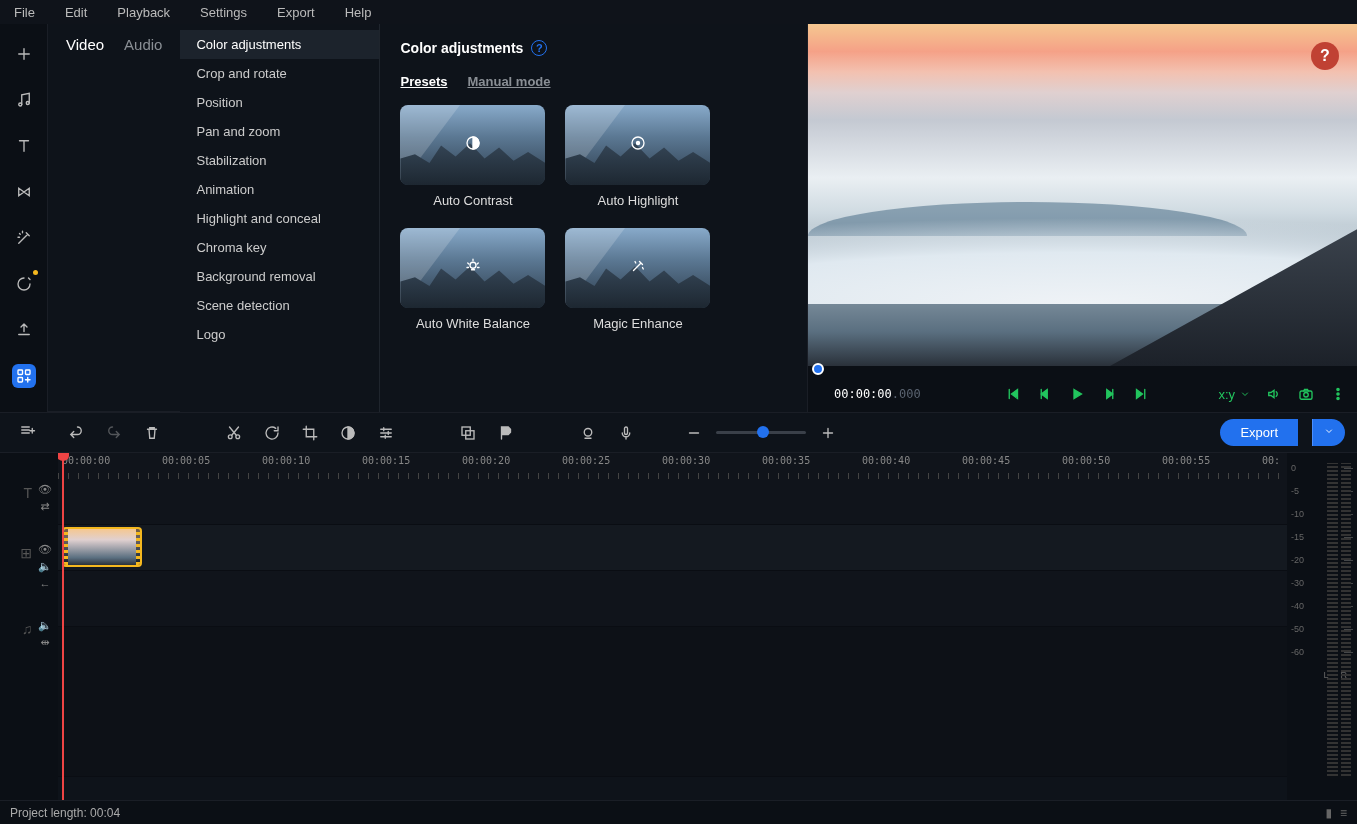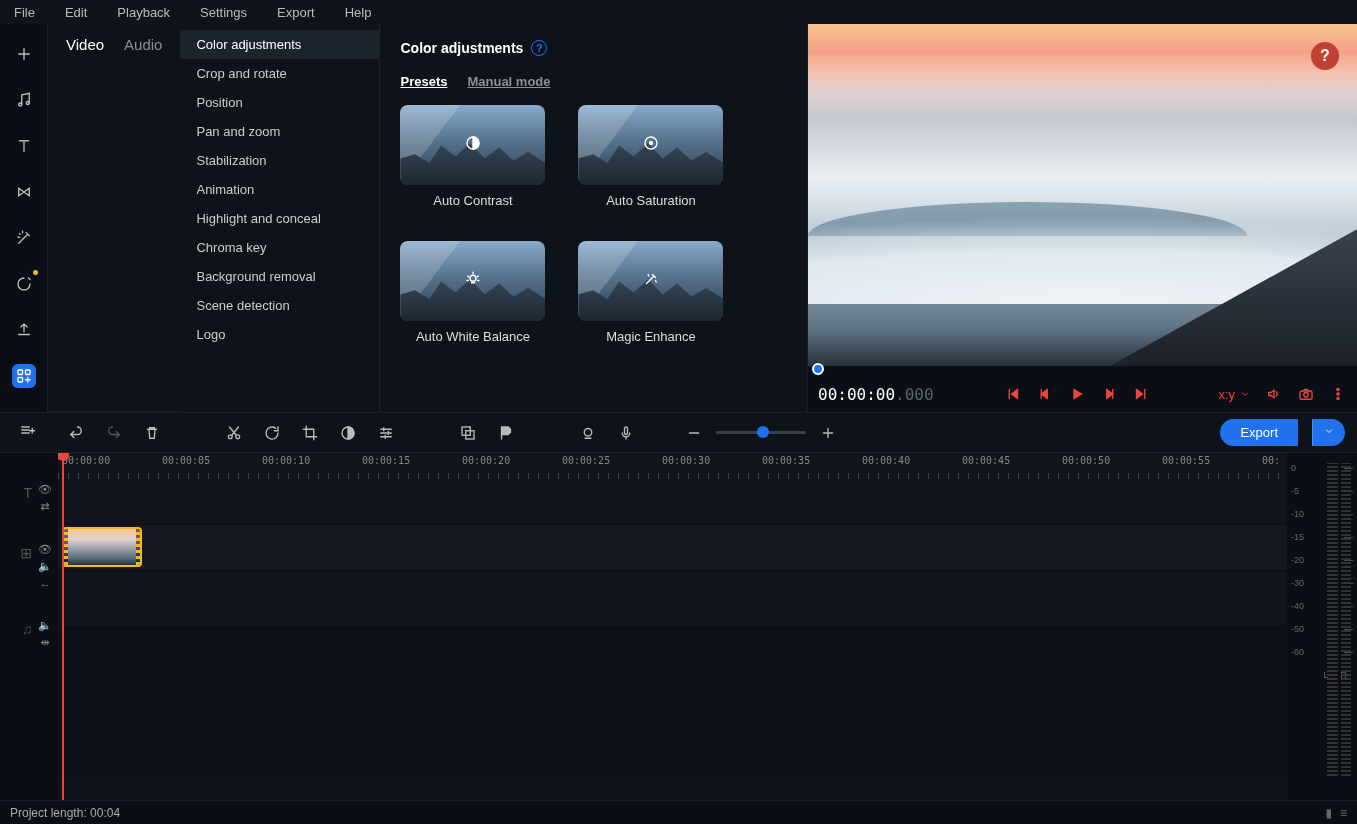--- a/index.html
+++ b/index.html
@@ -17,39 +17,39 @@
 .panel-body { display: flex; flex: 1; }
 .sidebar { width: 200px; border-right: 1px solid #1f252d; display: flex; flex-direction: column; padding-top: 6px; }
 .sidebar .item { padding: 7px 16px; color: #ccc; cursor: pointer; font-size: 13px; }
 .sidebar .item.active { background: #1c232c; color: #fff; }
 .content { flex: 1; padding: 16px 20px; }
 .content h3 { color: #fff; font-size: 14px; font-weight: 600; display: inline-flex; align-items: center; gap: 8px; }
 .help-circ { width: 16px; height: 16px; border-radius: 50%; border: 1.5px solid #2271ee; color: #2271ee; display: inline-flex; align-items: center; justify-content: center; font-size: 11px; font-weight: 700; }
 .subtabs { margin-top: 18px; display: flex; gap: 20px; }
 .subtabs span { color: #8a8f95; font-size: 13px; font-weight: 600; cursor: pointer; text-decoration: underline; }
 .subtabs span.active { color: #fff; }
-.presets { display: flex; flex-wrap: wrap; gap: 33px; margin-top: 16px; }
+.presets { display: flex; flex-wrap: wrap; gap: 20px; margin-top: 16px; }
 .preset { width: 145px; display: flex; flex-direction: column; align-items: center; gap: 8px; cursor: pointer; }
 .thumb { width: 145px; height: 80px; border-radius: 8px; background: linear-gradient(180deg,#88aaca 0%,#5b7893 40%,#2b3a4a 100%); position: relative; overflow: hidden; display: flex; align-items: center; justify-content: center; }
 .thumb .mtn { position: absolute; bottom: 0; left: 0; right: 0; height: 55%; background: linear-gradient(180deg,#364758 0%,#1d2731 100%); clip-path: polygon(0 40%,10% 30%,20% 50%,28% 10%,38% 35%,48% 5%,58% 40%,68% 15%,78% 45%,88% 25%,100% 50%,100% 100%,0 100%); }
 .thumb .overlay-tri { position: absolute; top: 0; left: 0; width: 0; height: 0; border-left: 60px solid rgba(255,255,255,0.18); border-bottom: 80px solid transparent; }
 .thumb .picon { position: relative; z-index: 2; color: #fff; font-size: 20px; }
 .preset .label { color: #ddd; font-size: 13px; }
 .preview { flex: 1; display: flex; flex-direction: column; background: #0b0f15; position: relative; }
 .preview-img { flex: 1; background: linear-gradient(180deg,#f5c790 0%,#f5a187 8%,#f3c1b0 14%,#e0d0d0 20%,#c4c9d2 28%,#eaeff3 45%,#d0dbe2 55%,#5a6f80 90%,#2a313a 100%); position: relative; }
 .preview-img .clouds { position: absolute; top: 40%; left: 0; right: 0; bottom: 18%; background: radial-gradient(ellipse 130% 60% at 50% 100%,#f5f8fb 0%,#e3ecf3 60%,transparent 100%); opacity: 0.95; }
 .preview-img .ground { position: absolute; bottom: 0; right: 0; width: 45%; height: 40%; background: linear-gradient(180deg,#3a424c 0%,#1c2129 100%); clip-path: polygon(100% 0,100% 100%,0 100%); }
 .preview-img .hills { position: absolute; top: 52%; left: 0; right: 20%; height: 10%; background: #4a6d86; opacity: 0.55; border-radius: 50% 50% 0 0 / 100% 100% 0 0; }
 .help-btn { position: absolute; top: 18px; right: 18px; width: 28px; height: 28px; border-radius: 50%; background: #c04133; color: #fff; display: flex; align-items: center; justify-content: center; font-weight: 700; font-size: 16px; cursor: pointer; }
 .progress { height: 10px; background: #0b0f15; position: relative; }
 .progress .dot { position: absolute; left: 4px; top: -3px; width: 12px; height: 12px; background: #2271ee; border: 2px solid #fff; border-radius: 50%; }
 .pc { height: 36px; background: #0b0f15; display: flex; align-items: center; padding: 0 10px; gap: 14px; }
-.timecode { color: #fff; font-size: 16px; font-family: monospace; flex: 1; }
+.timecode { color: #fff; font-size: 12px; font-family: monospace; flex: 1; margin-left: 16px; }
 .timecode .ms { color: #5a6370; }
-.pc .btn { color: #ef4444; cursor: pointer; display: flex; align-items: center; }
+.pc .btn { color: #22c55e; cursor: pointer; display: flex; align-items: center; }
 .timeline-wrap { height: 388px; background: #0e131a; display: flex; flex-direction: column; border-top: 1px solid #1a1e26; }
 .tl-toolbar { height: 40px; display: flex; align-items: center; padding: 0 12px 0 64px; gap: 14px; border-bottom: 1px solid #1a1e26; position: relative; }
 .tl-toolbar .tbtn { width: 24px; height: 24px; display: flex; align-items: center; justify-content: center; color: #bbb; cursor: pointer; }
 .tl-toolbar .spacer { width: 30px; }
 .zoom { display: flex; align-items: center; gap: 10px; margin-left: 30px; }
 .zoom-track { width: 90px; height: 3px; background: #3a4049; border-radius: 2px; position: relative; }
 .zoom-track .knob { position: absolute; left: 45%; top: -5px; width: 12px; height: 12px; background: #2271ee; border-radius: 50%; }
 .export-btn { margin-left: auto; background: #2271ee; color: #fff; border-radius: 16px 0 0 16px; padding: 6px 20px; font-size: 13px; cursor: pointer; display: flex; align-items: center; }
 .export-drop { background: #2271ee; color: #fff; border-radius: 0 16px 16px 0; padding: 6px 10px; cursor: pointer; border-left: 1px solid #4a8fff; }
 .tl-body { flex: 1; display: flex; }
@@ -184,21 +184,21 @@
           </div>
           <div class="preset">
             <div class="thumb">
                 <div class="overlay-tri"></div>
                 <div class="mtn"></div>
                 <span class="picon"><svg viewBox="0 0 24 24">
                     <circle cx="12" cy="12" r="8"></circle>
                     <circle cx="12" cy="12" r="2" fill="currentColor"></circle>
                   </svg></span>
               </div>
-            <span class="label">Auto Saturation</span>
+            <span class="label">Auto Highlight</span>
           </div>
           <div class="preset">
             <div class="thumb">
                 <div class="overlay-tri"></div>
                 <div class="mtn"></div>
                 <span class="picon"><svg viewBox="0 0 24 24">
                     <circle cx="12" cy="11" r="4"></circle>
                     <path d="M10 17h4M12 3v2M5 8l1.5 1.5M19 8l-1.5 1.5M4 14h2M18 14h2"></path>
                   </svg></span>
               </div>

